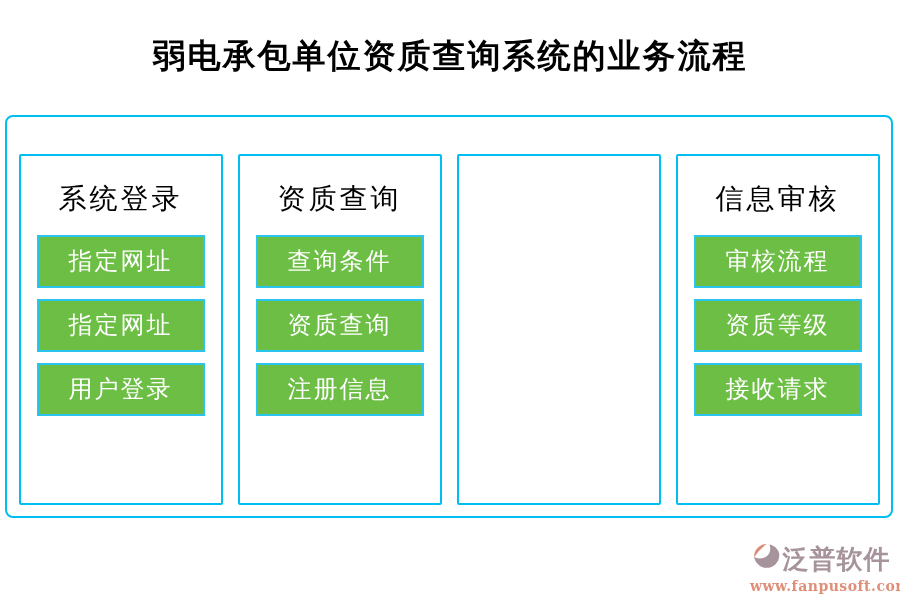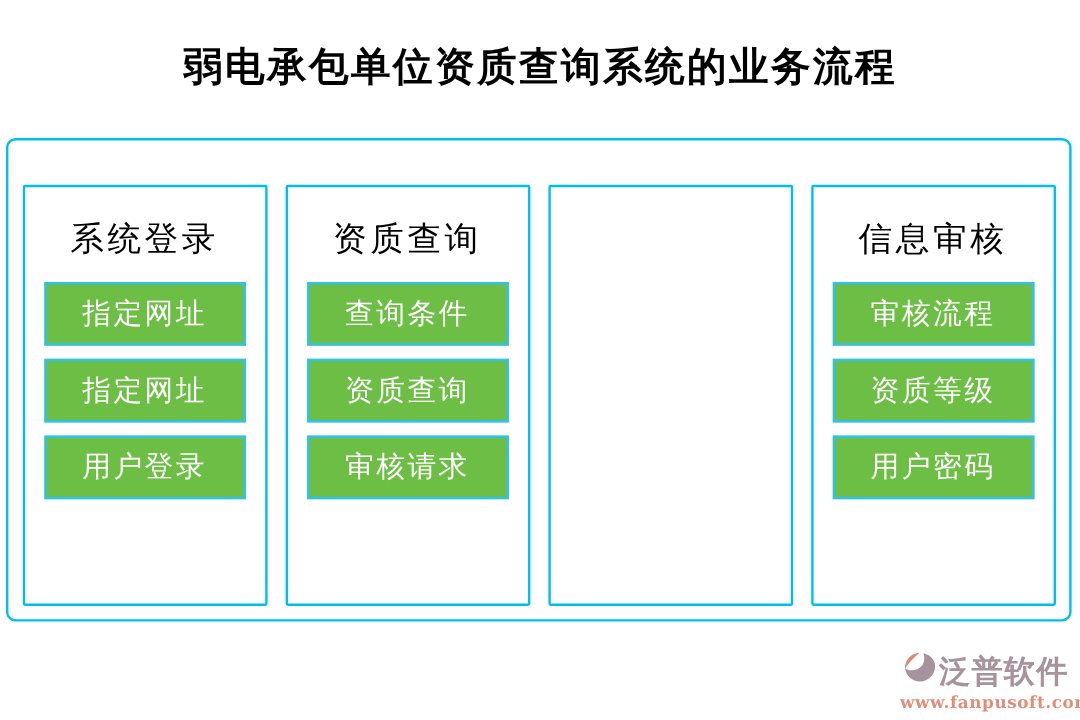--- a/index.html
+++ b/index.html
@@ -97,33 +97,33 @@
       <div class="step">指定网址</div>
       <div class="step">用户登录</div>
     </div>
   </div>
 
   <div class="flow-column">
     <div class="col-header">资质查询</div>
     <div class="steps">
       <div class="step">查询条件</div>
       <div class="step">资质查询</div>
-      <div class="step">审核请求</div>
+      <div class="step">注册信息</div>
     </div>
   </div>
 
   <div class="flow-column">
   </div>
 
   <div class="flow-column">
     <div class="col-header">信息审核</div>
     <div class="steps">
       <div class="step">审核流程</div>
       <div class="step">资质等级</div>
-      <div class="step">用户密码</div>
+      <div class="step">接收请求</div>
     </div>
   </div>
 
 </div>
 
 <div class="logo">
   <div class="logo-row">
     <span class="logo-icon">
       <svg viewBox="0 0 32 32" width="29" height="29" aria-hidden="true">
         <path fill="#D98B76" d="M13.6,2.5 C8,3.7 3.7,8.1 2.5,13.8 C2.3,14.9 2.3,15.9 2.4,16.9 C6.2,11.3 10.4,6.7 15.8,2.2 C15.1,2.2 14.3,2.3 13.6,2.5 Z"></path>

